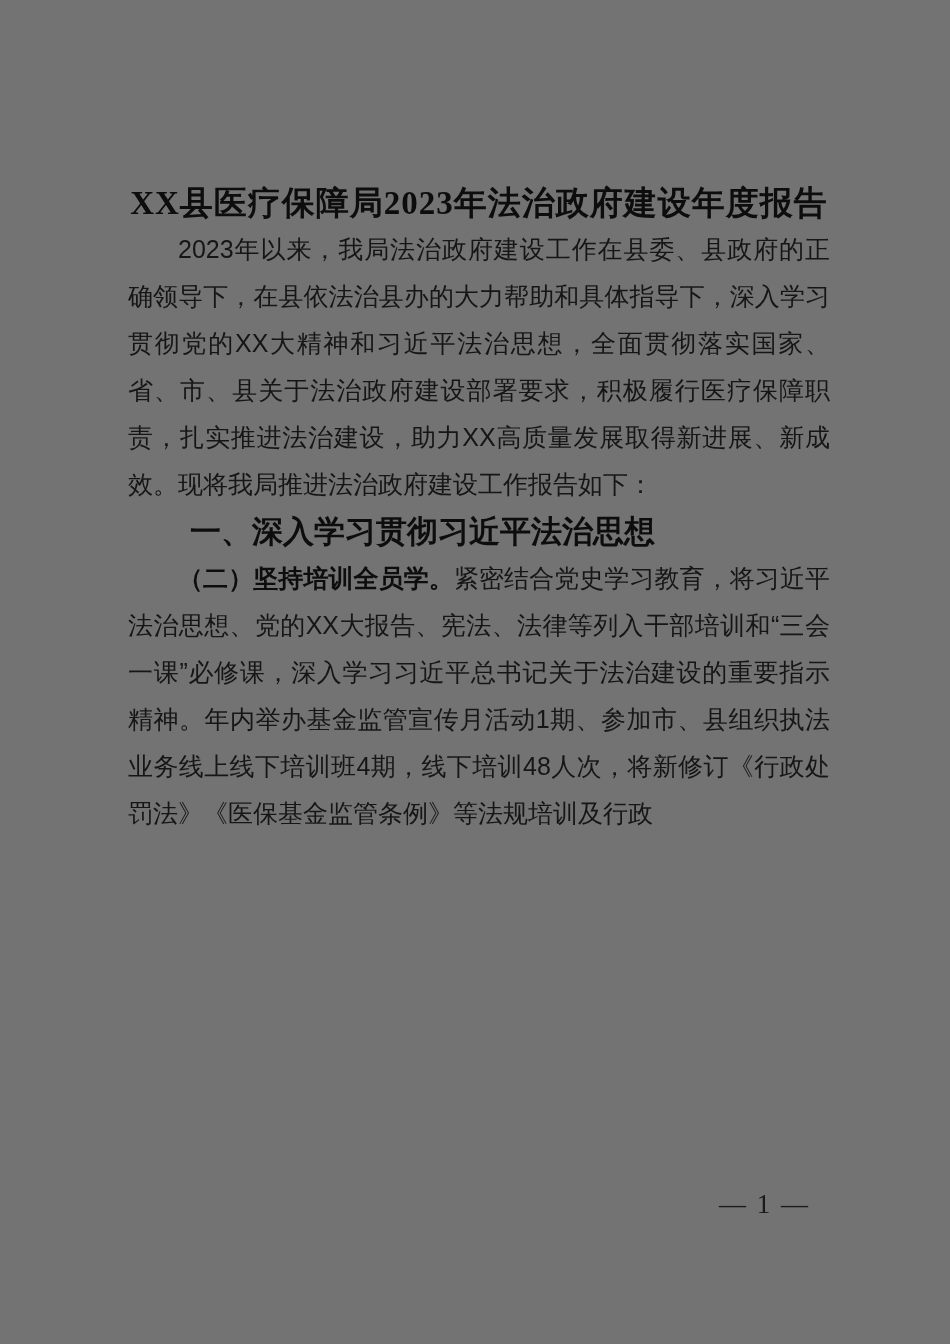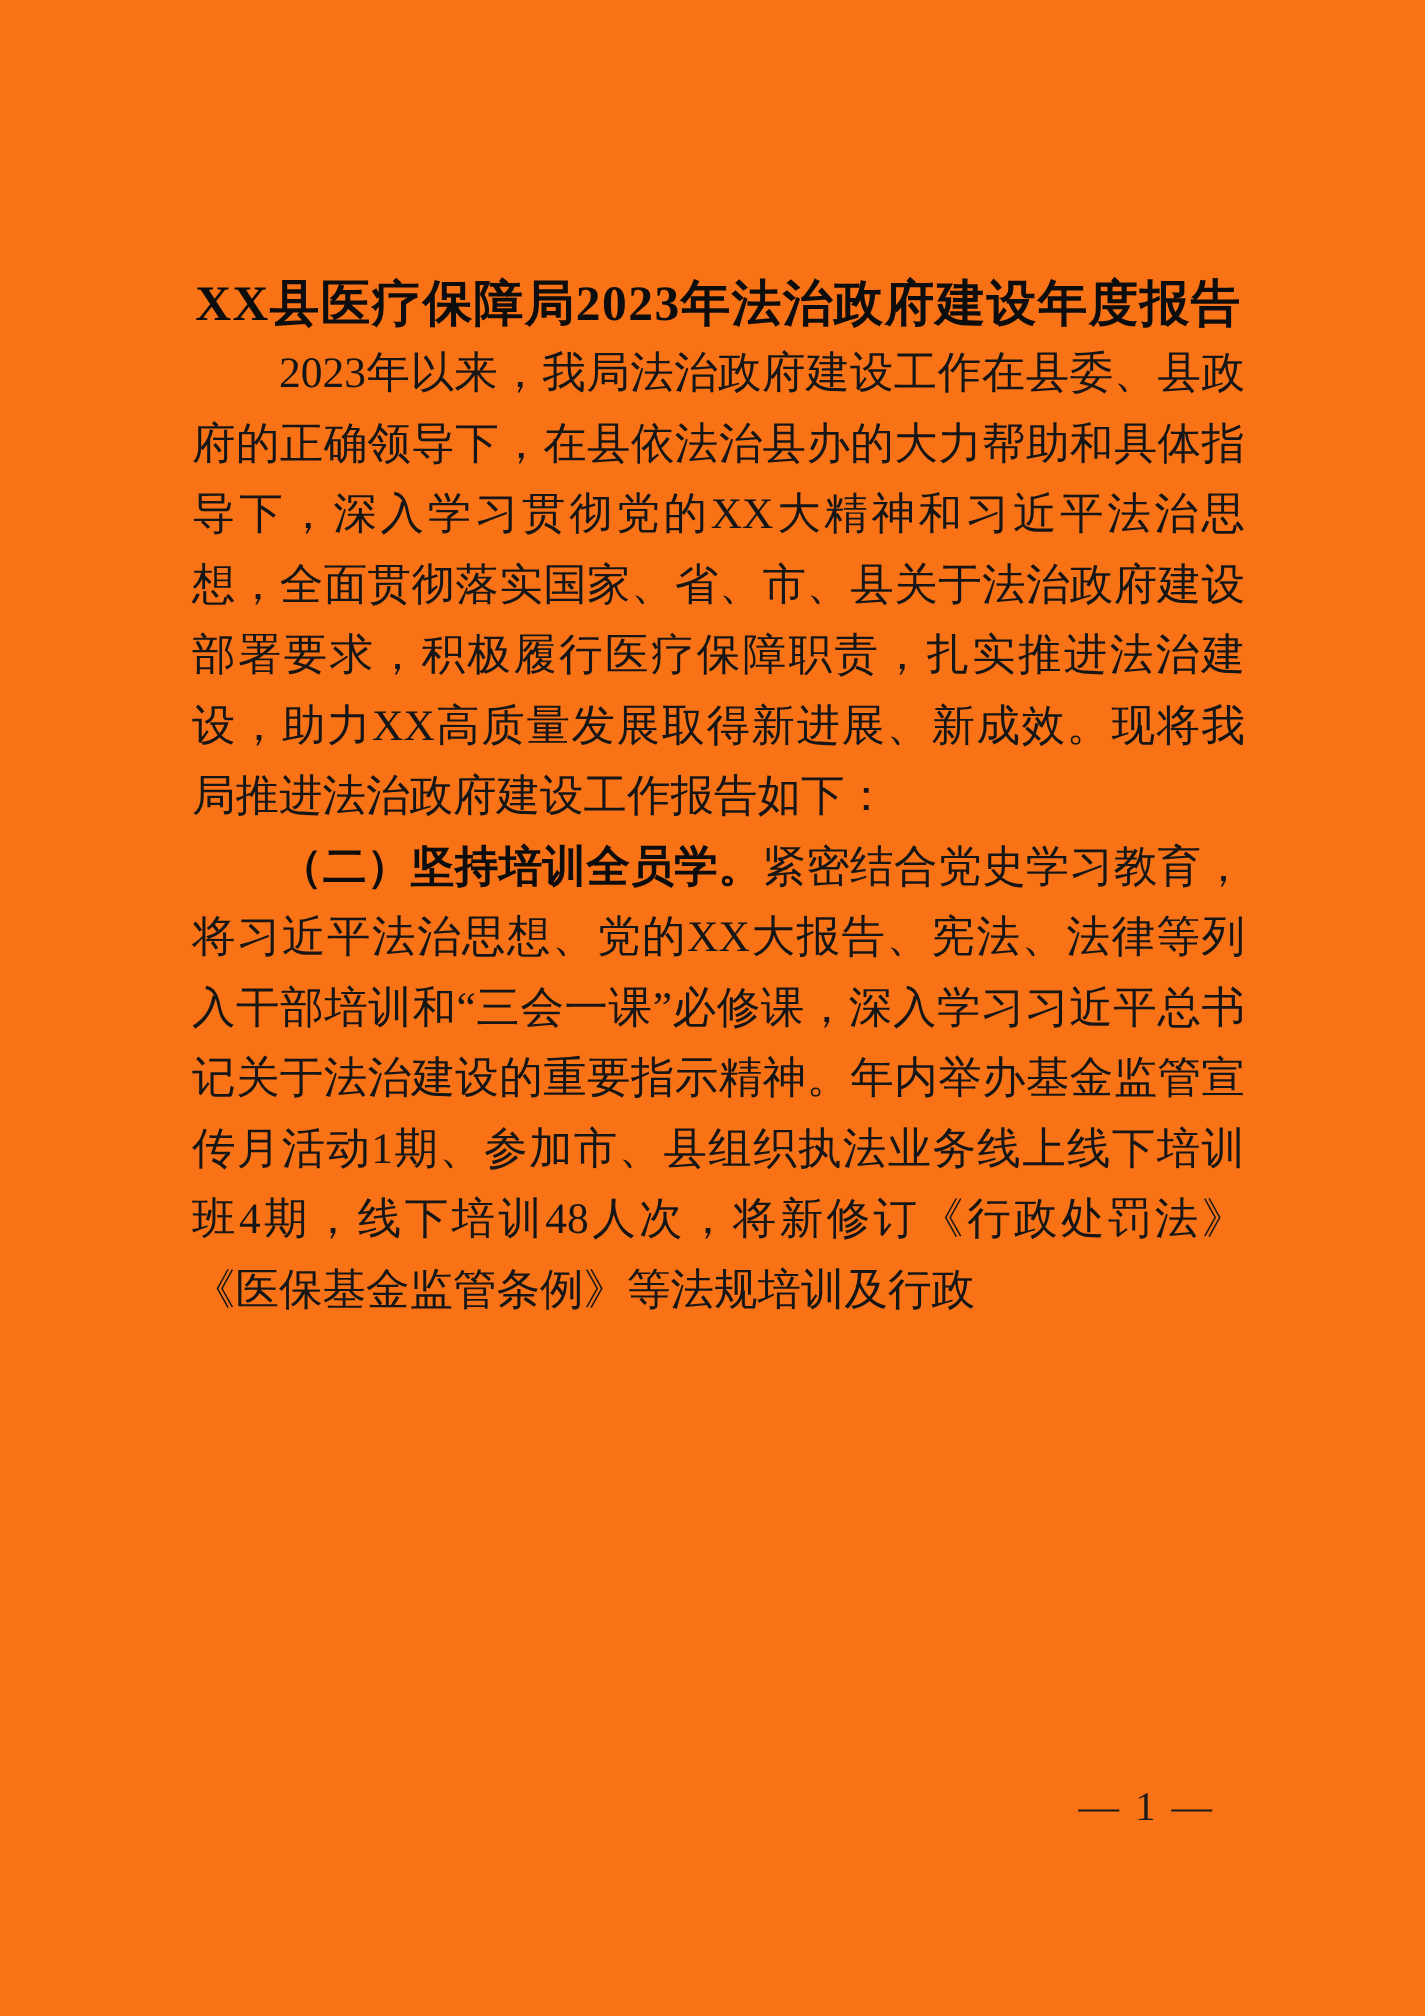--- a/index.html
+++ b/index.html
@@ -1,20 +1,20 @@
 <!DOCTYPE html>
 <html><head>
 <meta charset="utf-8">
 <style>
   html, body { margin: 0; padding: 0; background: #ffffff; }
   .page {
     position: relative;
     width: 950px;
     height: 1344px;
-    background: #f97316;
+    background: #737373;
     overflow: hidden;
     color: #121212;
   }
   .content {
     position: absolute;
     top: 180px;
     left: 128px;
     right: 120px;
   }
   .doc-title {
@@ -22,22 +22,22 @@
     font-family: "Liberation Serif", "DejaVu Serif", serif;
     font-weight: bold;
     font-size: 33px;
     line-height: 46px;
     text-align: center;
     color: #0d0d0d;
     letter-spacing: 1px;
   }
   .para {
     margin: 0;
-    font-family: Liberation Serif, serif;
-    font-size: 29px;
+    font-family: Liberation Sans, sans-serif;
+    font-size: 25px;
     line-height: 47px;
     text-align: justify;
     text-justify: inter-ideograph;
     text-indent: 2em;
     color: #161616;
   }
   .sec-heading {
     margin: 0;
     font-family: "Liberation Sans", "DejaVu Sans", sans-serif;
     font-weight: 700;
@@ -64,20 +64,21 @@
 </head>
 <body>
 
 <div class="page">
   <div class="content">
 
     <h1 class="doc-title">XX县医疗保障局2023年法治政府建设年度报告</h1>
 
     <p class="para">2023年以来，我局法治政府建设工作在县委、县政府的正确领导下，在县依法治县办的大力帮助和具体指导下，深入学习贯彻党的XX大精神和习近平法治思想，全面贯彻落实国家、省、市、县关于法治政府建设部署要求，积极履行医疗保障职责，扎实推进法治建设，助力XX高质量发展取得新进展、新成效。现将我局推进法治政府建设工作报告如下：</p>
 
+    <h2 class="sec-heading">一、深入学习贯彻习近平法治思想</h2>
 
 
     <p class="para"><span class="lead">（二）坚持培训全员学。</span><span>紧密结合党史学习教育，将习近平法治思想、党的XX大报告、宪法、法律等列入干部培训和“三会一课”必修课，深入学习习近平总书记关于法治建设的重要指示精神。年内举办基金监管宣传月活动1期、参加市、县组织执法业务线上线下培训班4期，线下培训48人次，将新修订《行政处罚法》《医保基金监管条例》等法规培训及行政</span></p>
 
   </div>
 
   <div class="page-number">— 1 —</div>
 </div>
 
 </body></html>

